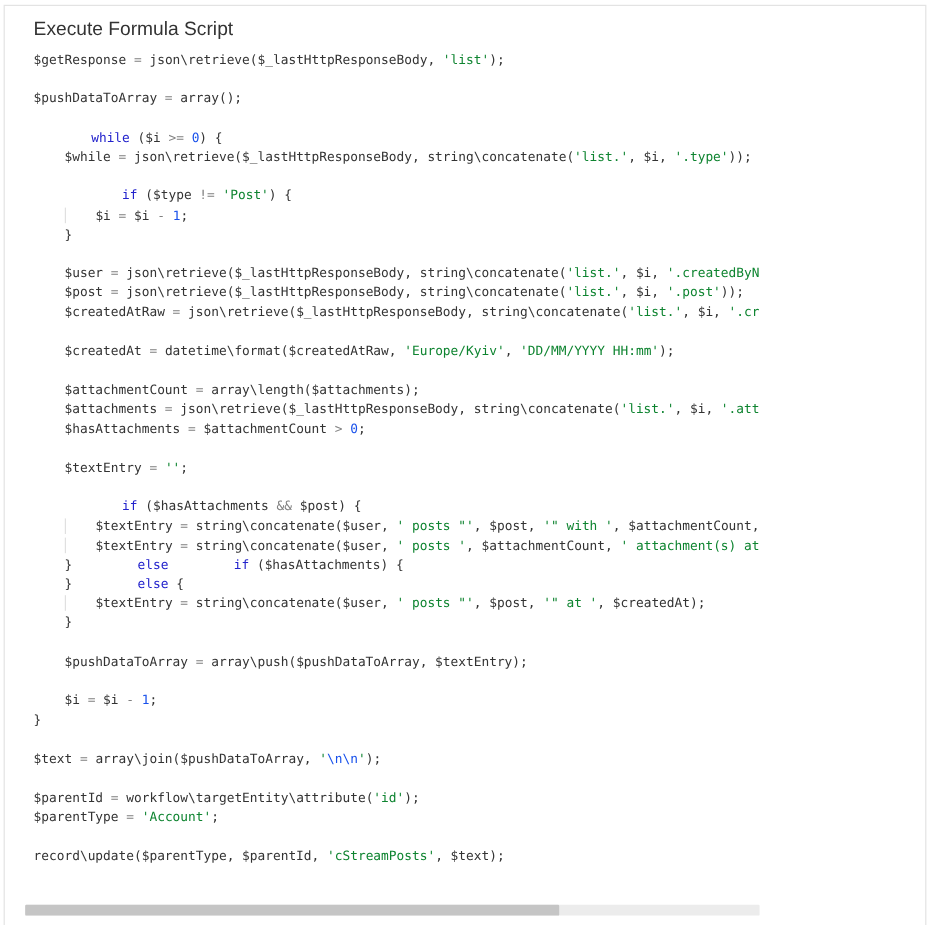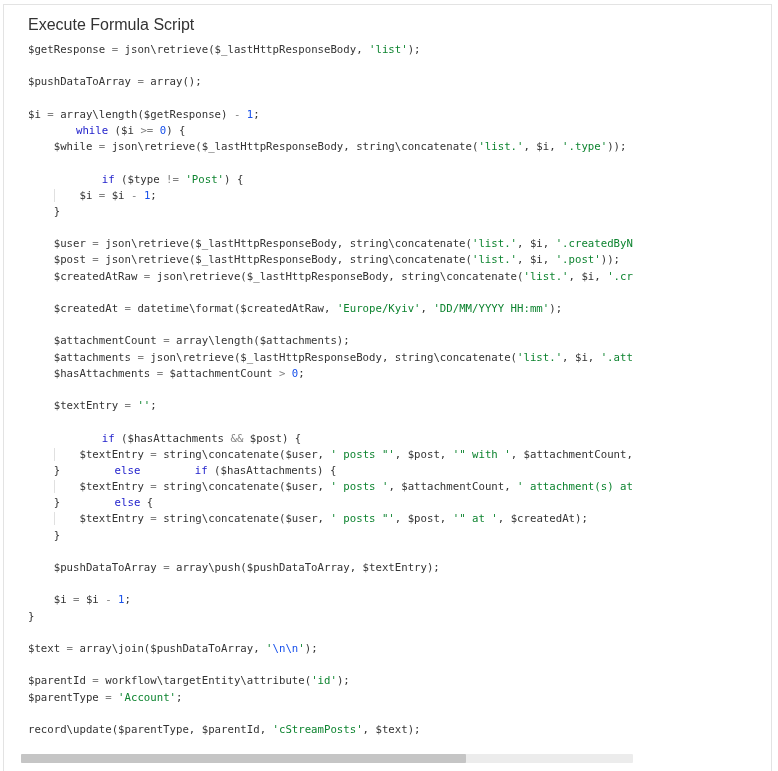--- a/index.html
+++ b/index.html
@@ -48,21 +48,20 @@
 
 <div class="panel">
   <div class="panel-title">Execute Formula Script</div>
 
   <div class="editor">
     <div>
         <div class="line"><span class="t-p">$getResponse </span><span class="t-o">=</span><span class="t-p"> json\retrieve($_lastHttpResponseBody, </span><span class="t-s">'list'</span><span class="t-p">);</span></div>
         <div class="line"></div>
         <div class="line"><span class="t-p">$pushDataToArray </span><span class="t-o">=</span><span class="t-p"> array();</span></div>
         <div class="line"></div>
-        <div class="line"><span class="t-p">$i </span><span class="t-o">=</span><span class="t-p"> array\length($getResponse) </span><span class="t-o">-</span><span class="t-p"> </span><span class="t-n">1</span><span class="t-p">;</span></div>
         <div class="line"><span class="t-k">while</span><span class="t-p"> ($i </span><span class="t-o">&gt;=</span><span class="t-p"> </span><span class="t-n">0</span><span class="t-p">) {</span></div>
         <div class="line"><span class="t-p">    $while </span><span class="t-o">=</span><span class="t-p"> json\retrieve($_lastHttpResponseBody, string\concatenate(</span><span class="t-s">'list.'</span><span class="t-p">, $i, </span><span class="t-s">'.type'</span><span class="t-p">));</span></div>
         <div class="line"></div>
         <div class="line"><span class="t-p">    </span><span class="t-k">if</span><span class="t-p"> ($type </span><span class="t-o">!=</span><span class="t-p"> </span><span class="t-s">'Post'</span><span class="t-p">) {</span></div>
         <div class="line"><span class="t-p">    </span><span class="t-g">    </span><span class="t-p">$i </span><span class="t-o">=</span><span class="t-p"> $i </span><span class="t-o">-</span><span class="t-p"> </span><span class="t-n">1</span><span class="t-p">;</span></div>
         <div class="line"><span class="t-p">    }</span></div>
         <div class="line"></div>
         <div class="line"><span class="t-p">    $user </span><span class="t-o">=</span><span class="t-p"> json\retrieve($_lastHttpResponseBody, string\concatenate(</span><span class="t-s">'list.'</span><span class="t-p">, $i, </span><span class="t-s">'.createdByN</span></div>
         <div class="line"><span class="t-p">    $post </span><span class="t-o">=</span><span class="t-p"> json\retrieve($_lastHttpResponseBody, string\concatenate(</span><span class="t-s">'list.'</span><span class="t-p">, $i, </span><span class="t-s">'.post'</span><span class="t-p">));</span></div>
         <div class="line"><span class="t-p">    $createdAtRaw </span><span class="t-o">=</span><span class="t-p"> json\retrieve($_lastHttpResponseBody, string\concatenate(</span><span class="t-s">'list.'</span><span class="t-p">, $i, </span><span class="t-s">'.cr</span></div>
@@ -70,22 +69,22 @@
         <div class="line"><span class="t-p">    $createdAt </span><span class="t-o">=</span><span class="t-p"> datetime\format($createdAtRaw, </span><span class="t-s">'Europe/Kyiv'</span><span class="t-p">, </span><span class="t-s">'DD/MM/YYYY HH:mm'</span><span class="t-p">);</span></div>
         <div class="line"></div>
         <div class="line"><span class="t-p">    $attachmentCount </span><span class="t-o">=</span><span class="t-p"> array\length($attachments);</span></div>
         <div class="line"><span class="t-p">    $attachments </span><span class="t-o">=</span><span class="t-p"> json\retrieve($_lastHttpResponseBody, string\concatenate(</span><span class="t-s">'list.'</span><span class="t-p">, $i, </span><span class="t-s">'.att</span></div>
         <div class="line"><span class="t-p">    $hasAttachments </span><span class="t-o">=</span><span class="t-p"> $attachmentCount </span><span class="t-o">&gt;</span><span class="t-p"> </span><span class="t-n">0</span><span class="t-p">;</span></div>
         <div class="line"></div>
         <div class="line"><span class="t-p">    $textEntry </span><span class="t-o">=</span><span class="t-p"> </span><span class="t-s">''</span><span class="t-p">;</span></div>
         <div class="line"></div>
         <div class="line"><span class="t-p">    </span><span class="t-k">if</span><span class="t-p"> ($hasAttachments </span><span class="t-o">&amp;&amp;</span><span class="t-p"> $post) {</span></div>
         <div class="line"><span class="t-p">    </span><span class="t-g">    </span><span class="t-p">$textEntry </span><span class="t-o">=</span><span class="t-p"> string\concatenate($user, </span><span class="t-s">' posts "'</span><span class="t-p">, $post, </span><span class="t-s">'" with '</span><span class="t-p">, $attachmentCount,</span></div>
+        <div class="line"><span class="t-p">    </span><span class="t-g">    </span><span class="t-p">$textEntry </span><span class="t-o">=</span><span class="t-p"> string\concatenate($user, </span><span class="t-s">' posts '</span><span class="t-p">, $attachmentCount, </span><span class="t-s">' attachment(s) at</span></div>
         <div class="line"><span class="t-p">    } </span><span class="t-k">else</span><span class="t-p"> </span><span class="t-k">if</span><span class="t-p"> ($hasAttachments) {</span></div>
-        <div class="line"><span class="t-p">    </span><span class="t-g">    </span><span class="t-p">$textEntry </span><span class="t-o">=</span><span class="t-p"> string\concatenate($user, </span><span class="t-s">' posts '</span><span class="t-p">, $attachmentCount, </span><span class="t-s">' attachment(s) at</span></div>
         <div class="line"><span class="t-p">    } </span><span class="t-k">else</span><span class="t-p"> {</span></div>
         <div class="line"><span class="t-p">    </span><span class="t-g">    </span><span class="t-p">$textEntry </span><span class="t-o">=</span><span class="t-p"> string\concatenate($user, </span><span class="t-s">' posts "'</span><span class="t-p">, $post, </span><span class="t-s">'" at '</span><span class="t-p">, $createdAt);</span></div>
         <div class="line"><span class="t-p">    }</span></div>
         <div class="line"></div>
         <div class="line"><span class="t-p">    $pushDataToArray </span><span class="t-o">=</span><span class="t-p"> array\push($pushDataToArray, $textEntry);</span></div>
         <div class="line"></div>
         <div class="line"><span class="t-p">    $i </span><span class="t-o">=</span><span class="t-p"> $i </span><span class="t-o">-</span><span class="t-p"> </span><span class="t-n">1</span><span class="t-p">;</span></div>
         <div class="line"><span class="t-p">}</span></div>
         <div class="line"></div>
         <div class="line"><span class="t-p">$text </span><span class="t-o">=</span><span class="t-p"> array\join($pushDataToArray, </span><span class="t-s">'</span><span class="t-e">\n\n</span><span class="t-s">'</span><span class="t-p">);</span></div>

